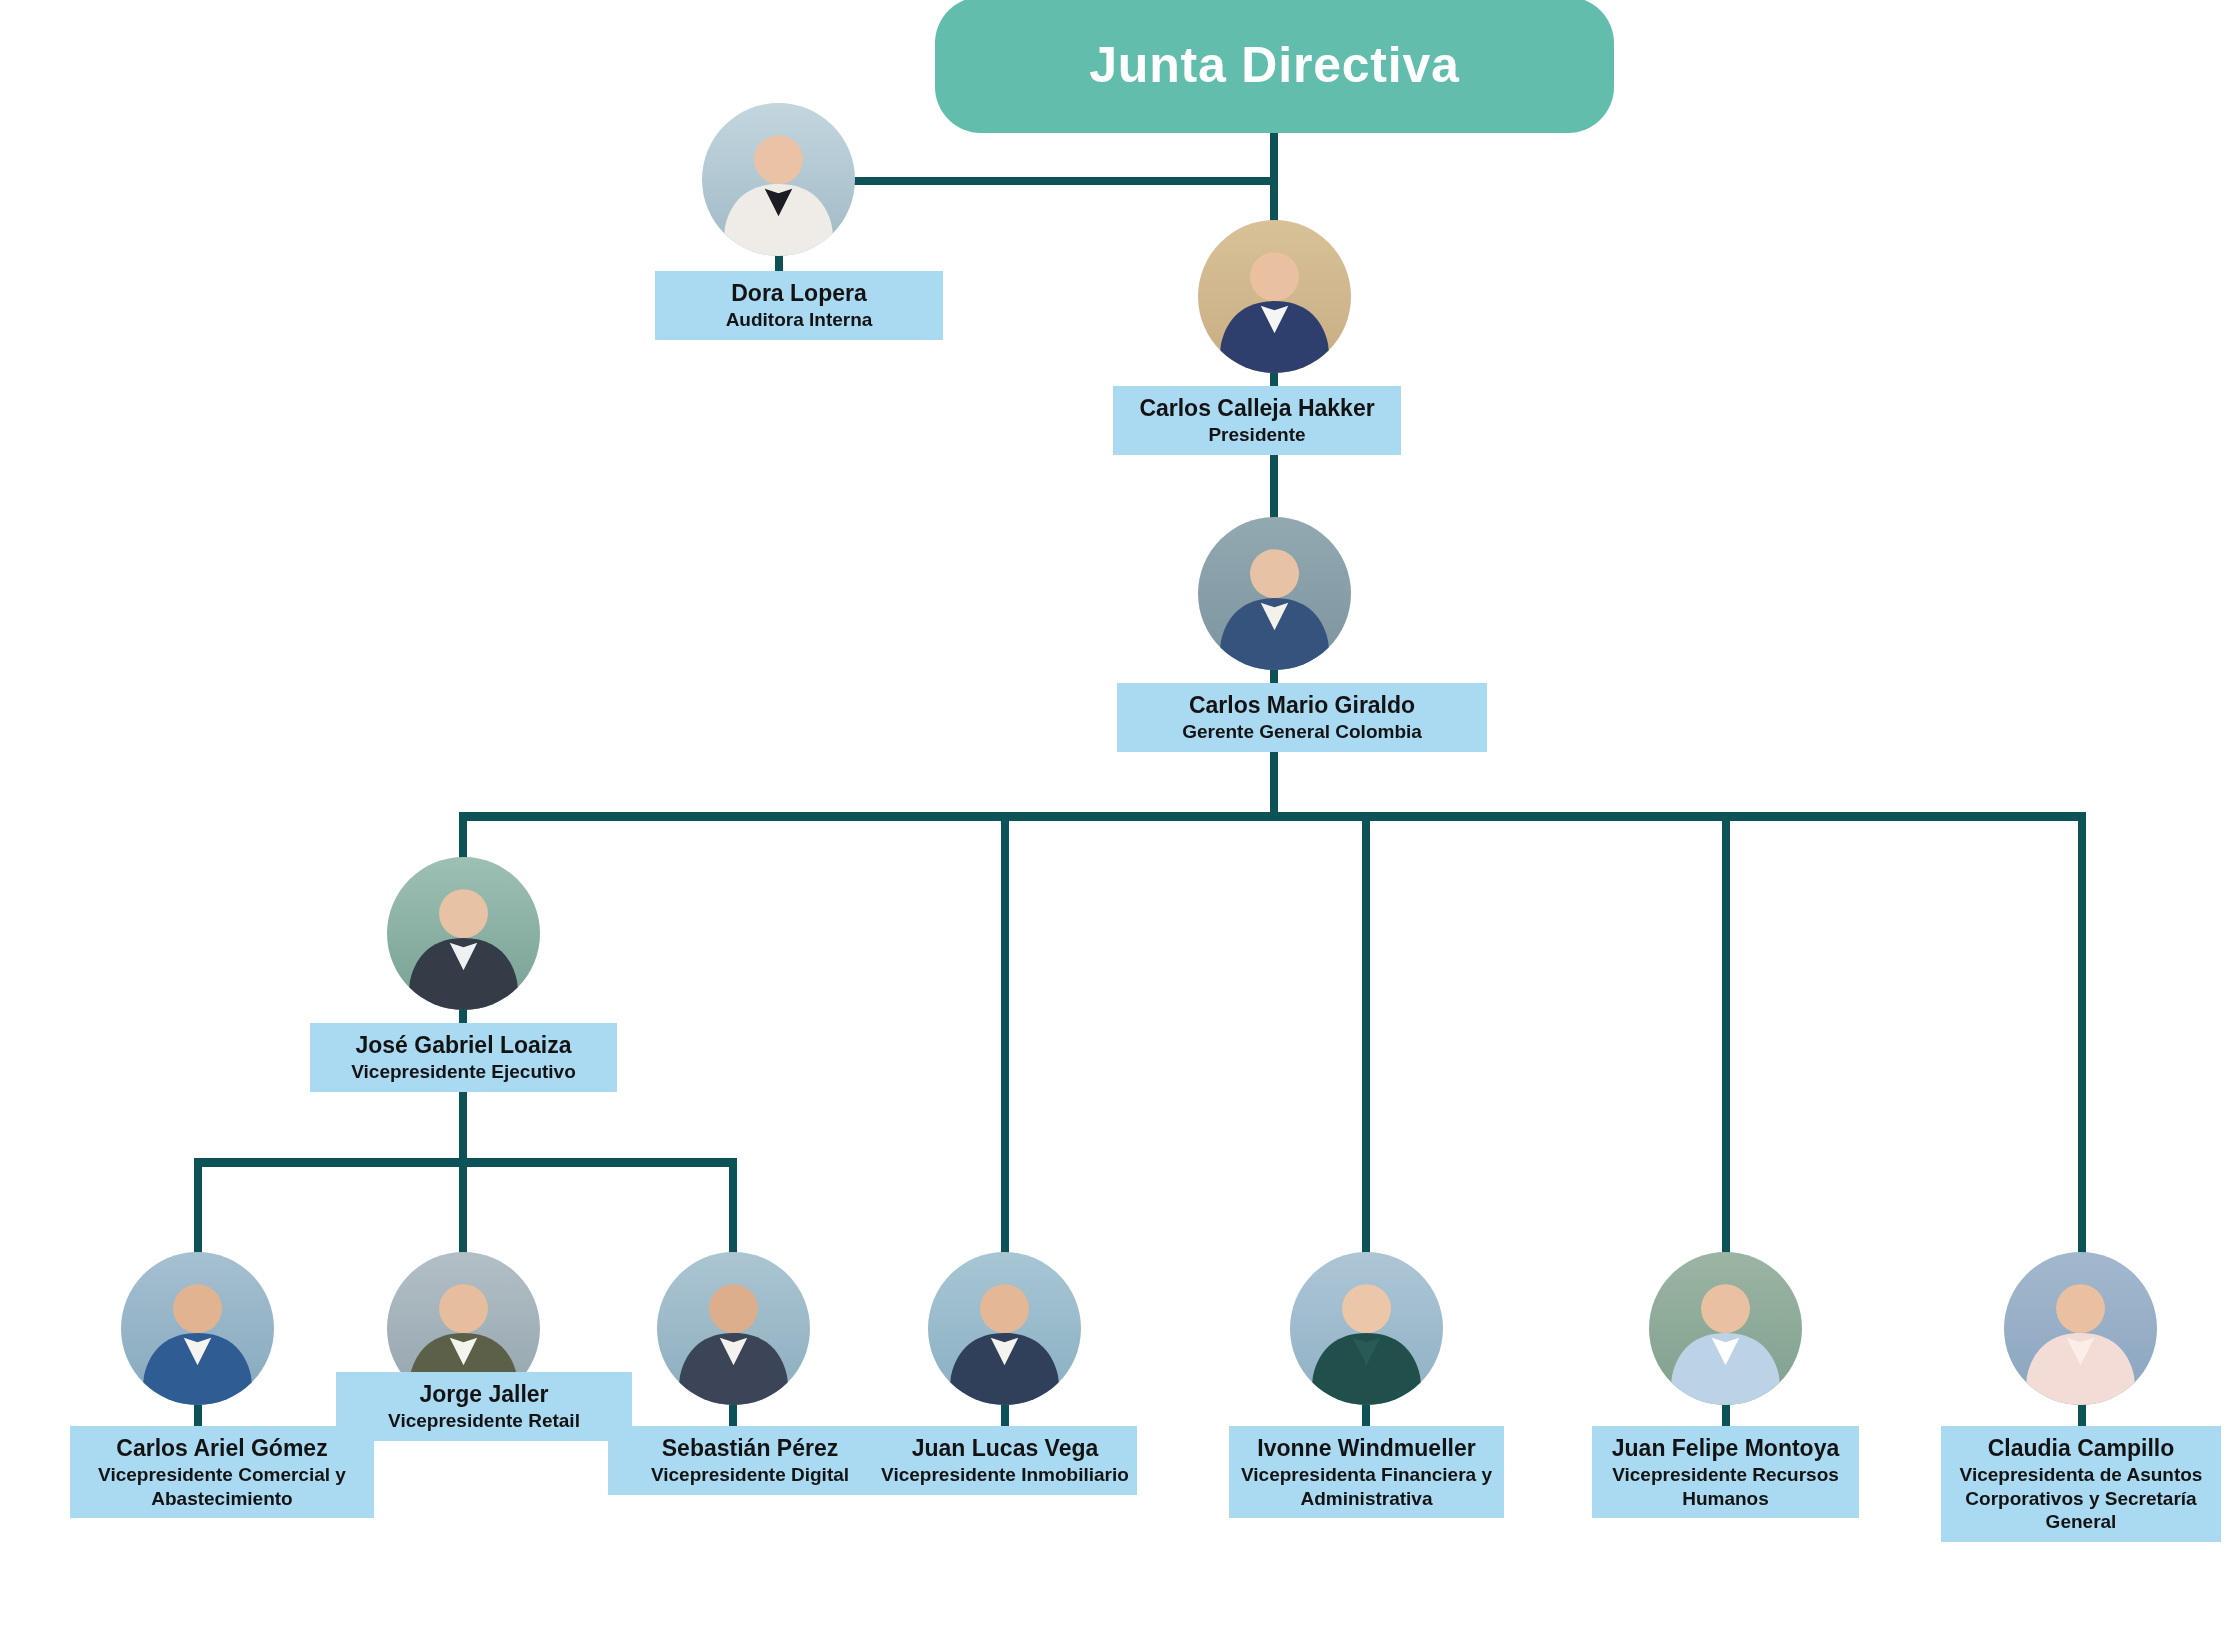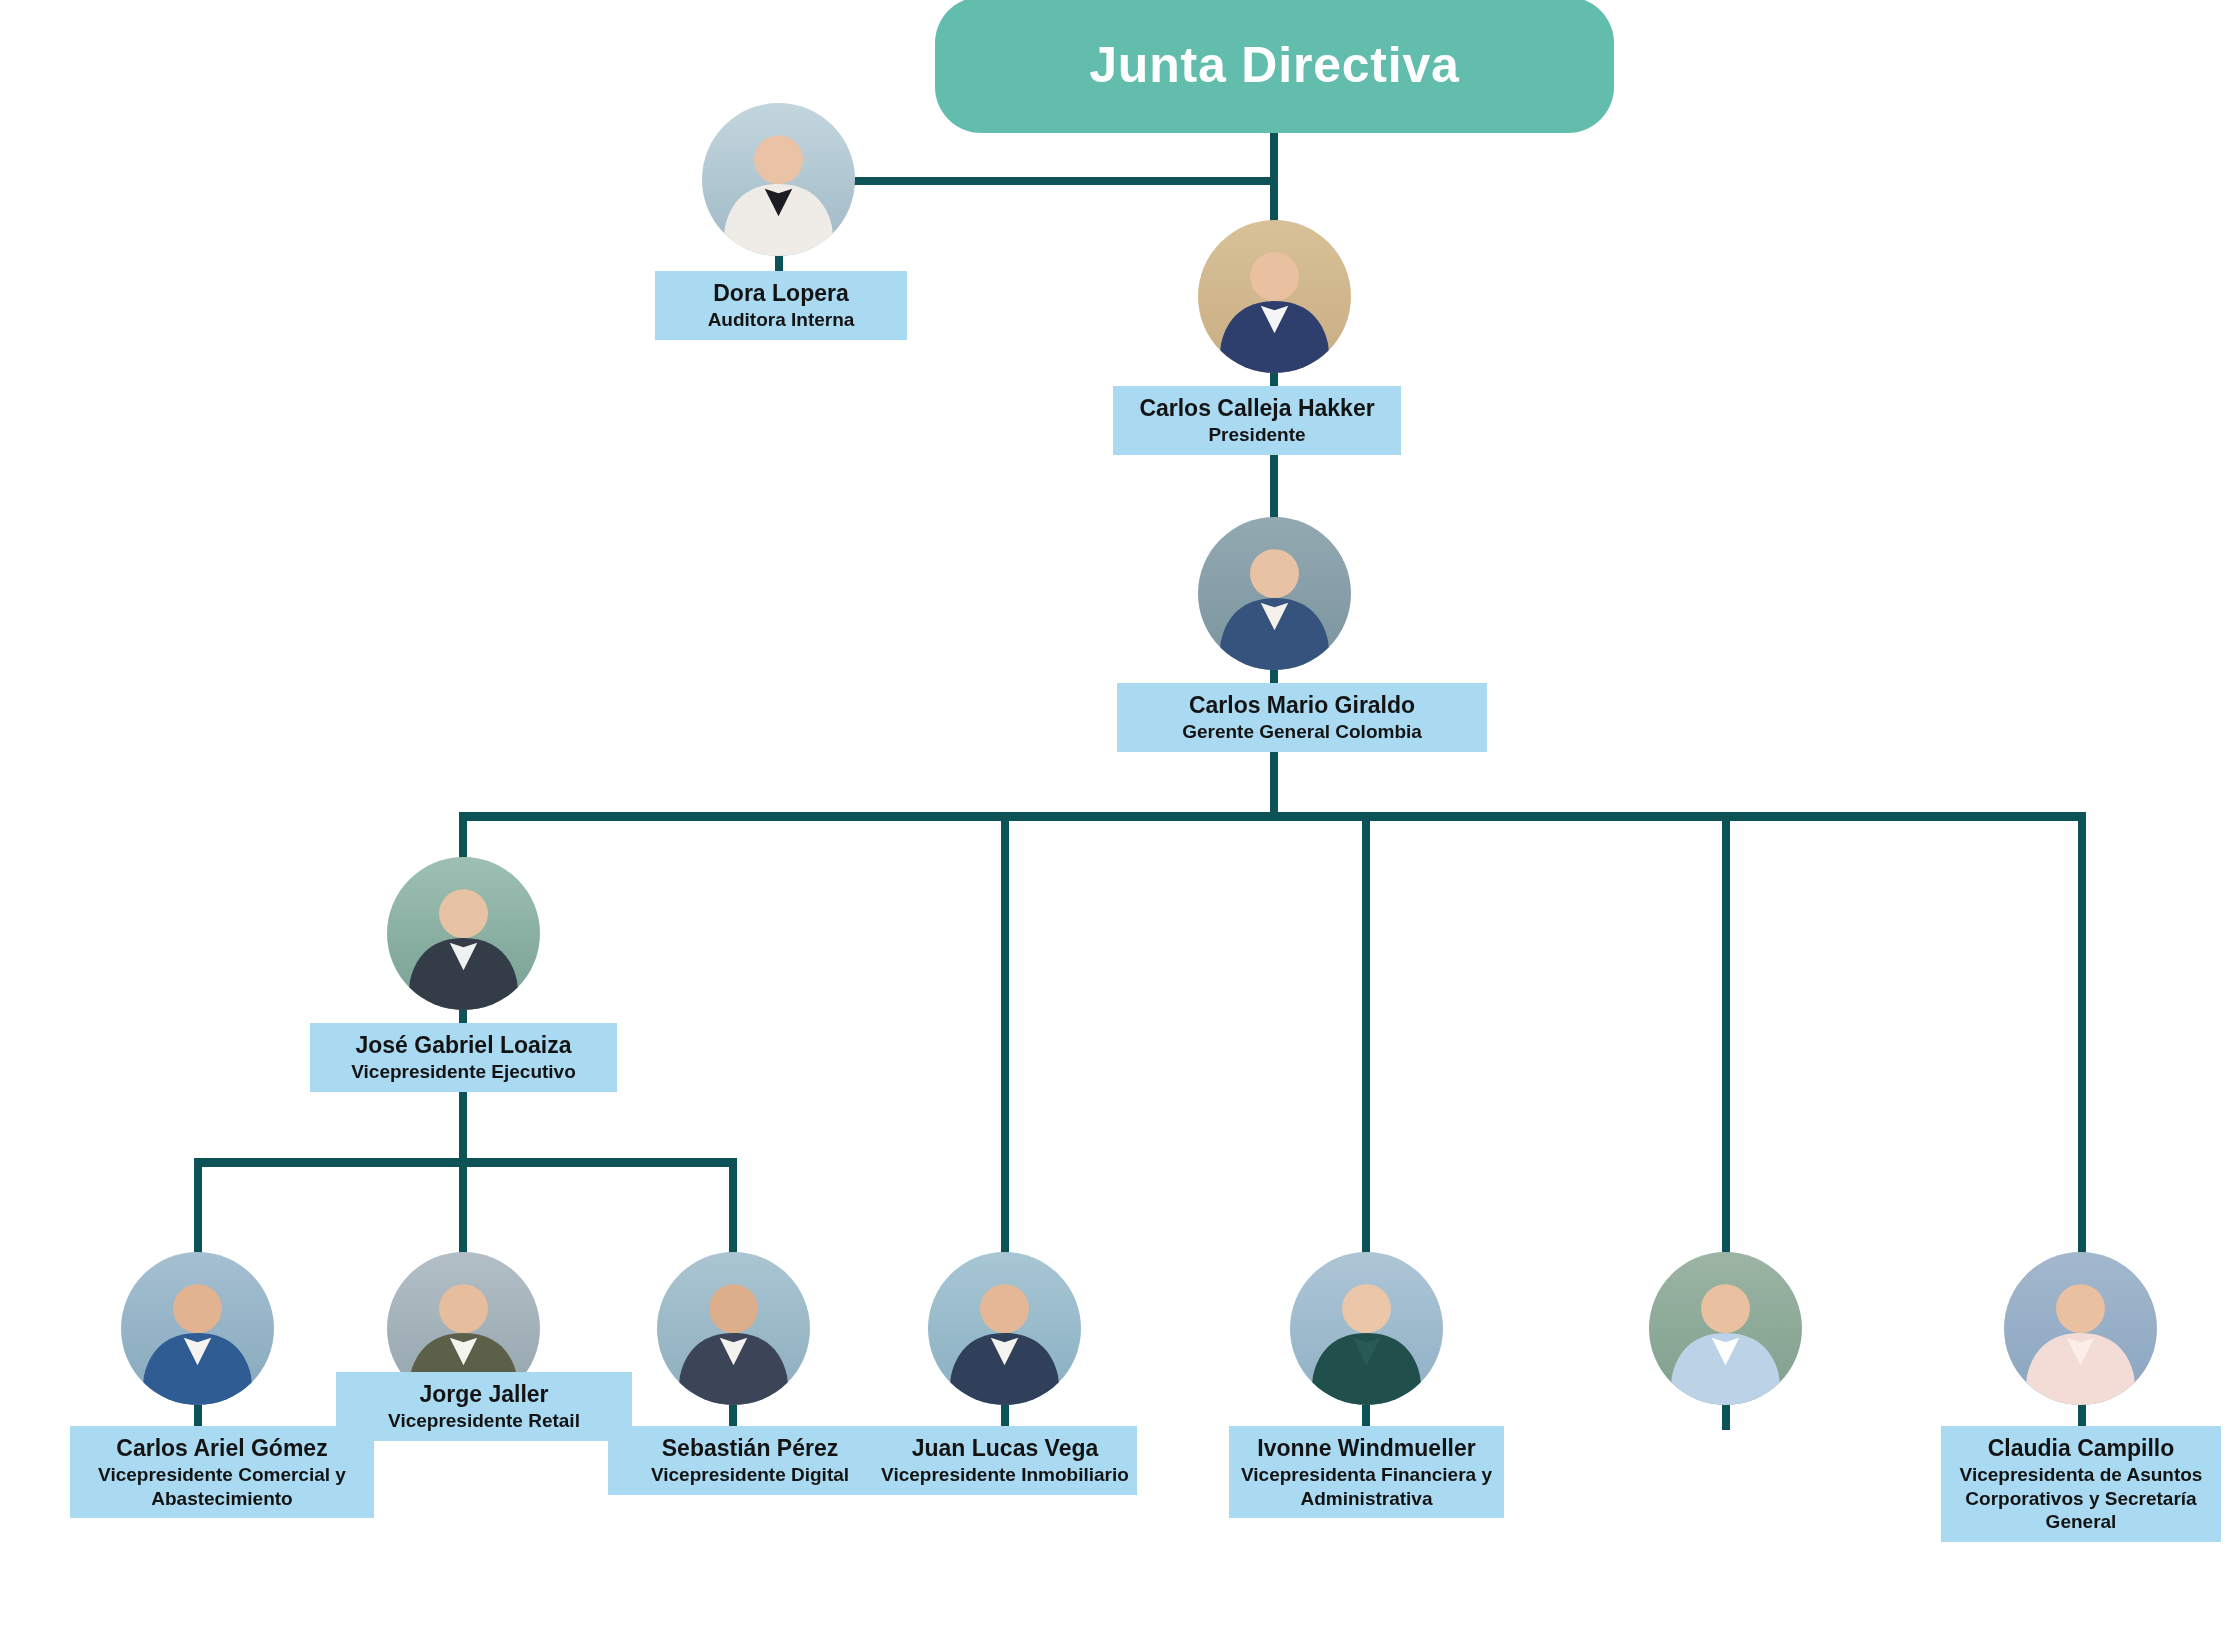--- a/index.html
+++ b/index.html
@@ -69,21 +69,21 @@
     <div class="t">Junta Directiva</div>
   </div>
 
   <div class="avatar" style="left: 678px; top: 103px; background: linear-gradient(rgb(195, 214, 222) 0%, rgb(159, 185, 198) 100%);">
     <svg viewBox="0 0 100 100">
       <circle class="av-head" cx="50" cy="37" r="16" fill="#eac3a6"></circle>
       <path class="av-body" d="M50,53 C31,53 19,63 15,81 L13,100 L87,100 L85,81 C81,63 69,53 50,53 Z" fill="#efece7"></path>
       <path class="av-inner" d="M41,56 L50,74 L59,56 L50,59 Z" fill="#1c1c24"></path>
     </svg>
   </div>
-  <div class="label" style="left:631px; top:271px; width:252px;">
+  <div class="label" style="left:631px; top:271px; width:288px;">
     <div class="name">Dora Lopera</div>
     <div class="role">Auditora Interna</div>
   </div>
 
   <div class="avatar" style="left: 1174px; top: 220px; background: linear-gradient(rgb(216, 193, 152) 0%, rgb(200, 173, 130) 100%);">
     <svg viewBox="0 0 100 100">
       <circle class="av-head" cx="50" cy="37" r="16" fill="#e9c0a0"></circle>
       <path class="av-body" d="M50,53 C31,53 19,63 15,81 L13,100 L87,100 L85,81 C81,63 69,53 50,53 Z" fill="#2e3f6e"></path>
       <path class="av-inner" d="M41,56 L50,74 L59,56 L50,59 Z" fill="#f5f5f5"></path>
     </svg>
@@ -177,20 +177,24 @@
     <div class="role">Vicepresidenta Financiera y Administrativa</div>
   </div>
 
   <div class="avatar" style="left: 1625px; top: 1252px; background: linear-gradient(rgb(156, 180, 164) 0%, rgb(127, 160, 142) 100%);">
     <svg viewBox="0 0 100 100">
       <circle class="av-head" cx="50" cy="37" r="16" fill="#e9c0a0"></circle>
       <path class="av-body" d="M50,53 C31,53 19,63 15,81 L13,100 L87,100 L85,81 C81,63 69,53 50,53 Z" fill="#bcd2e6"></path>
       <path class="av-inner" d="M41,56 L50,74 L59,56 L50,59 Z" fill="#ffffff"></path>
     </svg>
   </div>
+  <div class="label" style="left:1568px; top:1426px; width:267px;">
+    <div class="name">Juan Felipe Montoya</div>
+    <div class="role">Vicepresidente Recursos Humanos</div>
+  </div>
 
   <div class="avatar" style="left: 1980px; top: 1252px; background: linear-gradient(rgb(163, 184, 205) 0%, rgb(138, 165, 192) 100%);">
     <svg viewBox="0 0 100 100">
       <circle class="av-head" cx="50" cy="37" r="16" fill="#e9c0a0"></circle>
       <path class="av-body" d="M50,53 C31,53 19,63 15,81 L13,100 L87,100 L85,81 C81,63 69,53 50,53 Z" fill="#f3dcd5"></path>
       <path class="av-inner" d="M41,56 L50,74 L59,56 L50,59 Z" fill="#fbeee9"></path>
     </svg>
   </div>
   <div class="label" style="left:1917px; top:1426px; width:280px;">
     <div class="name">Claudia Campillo</div>

